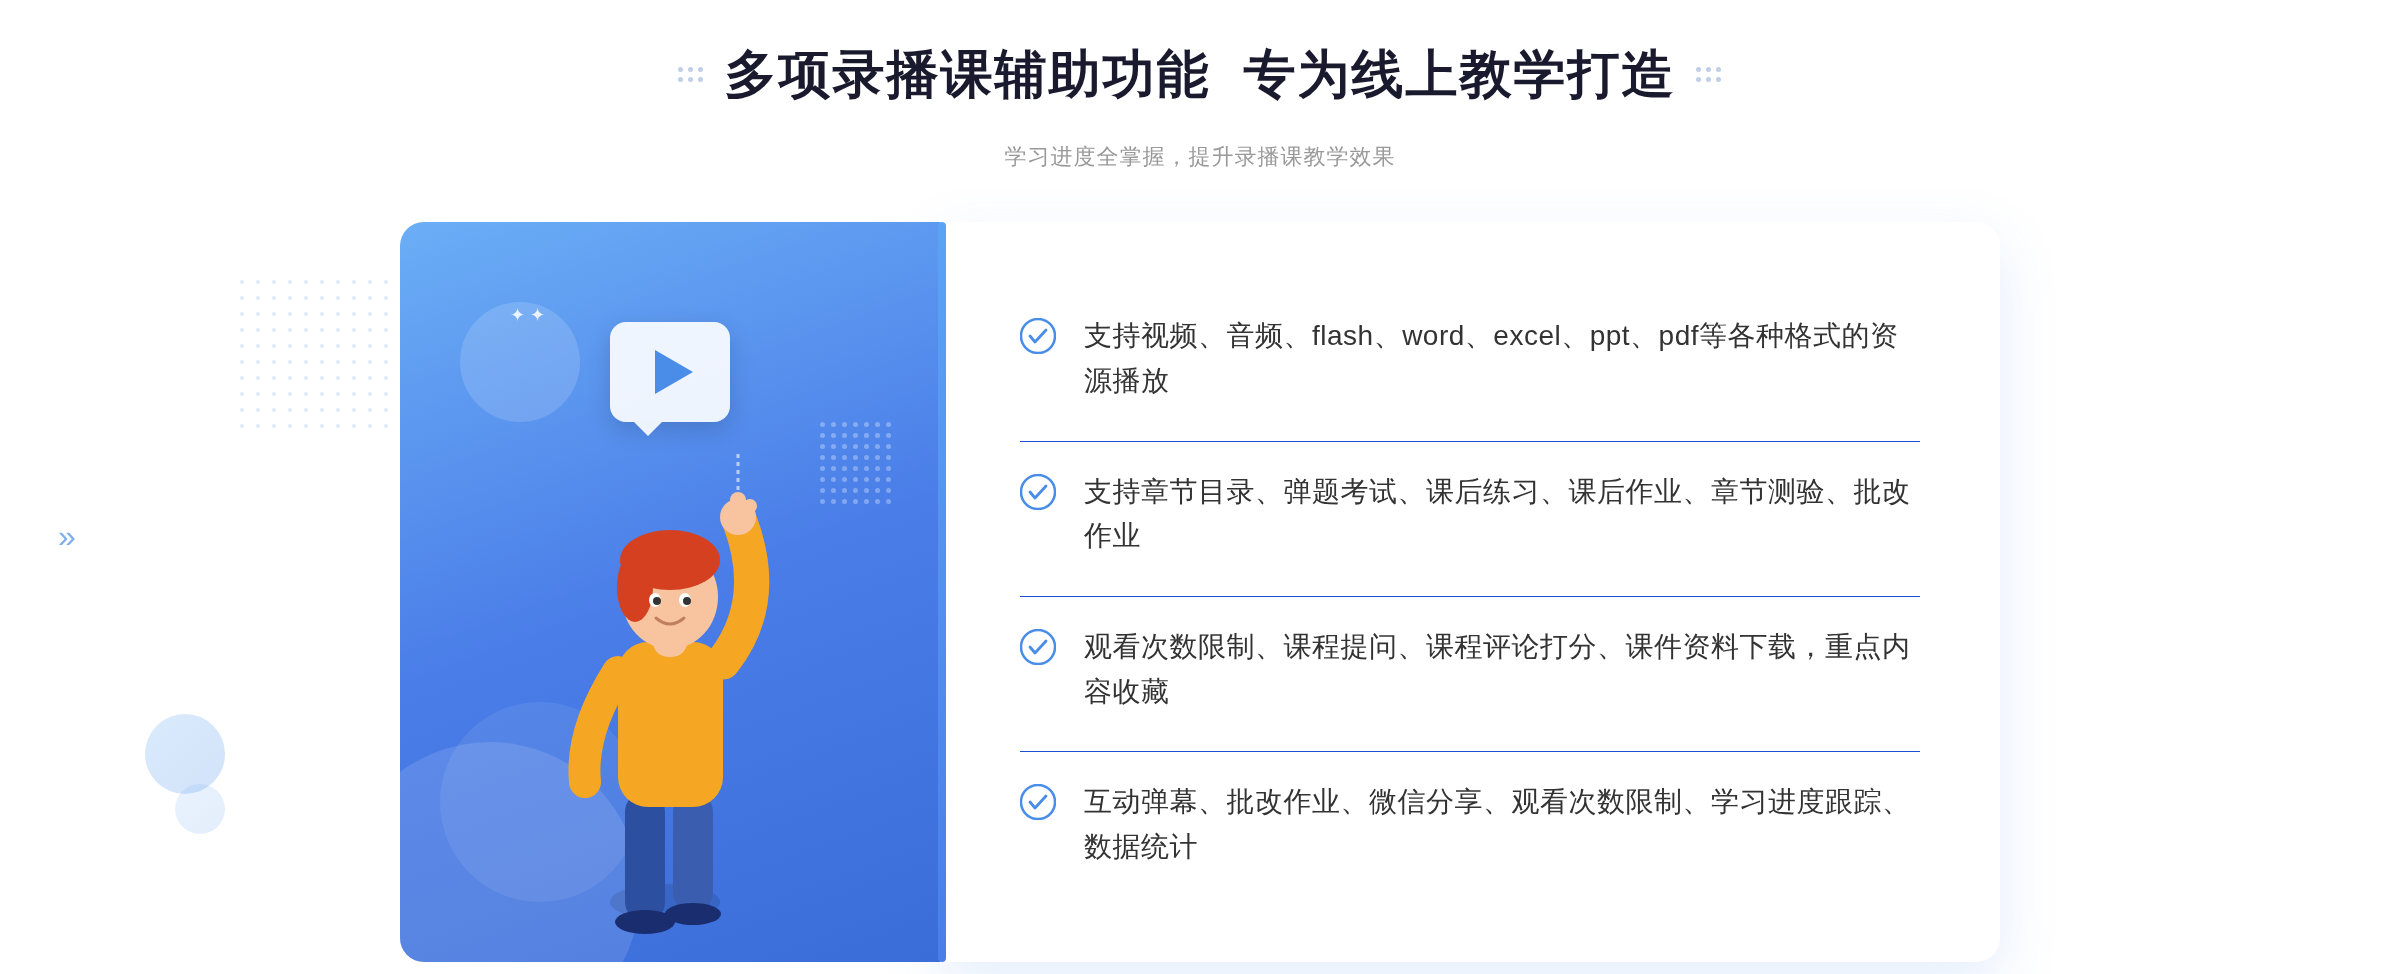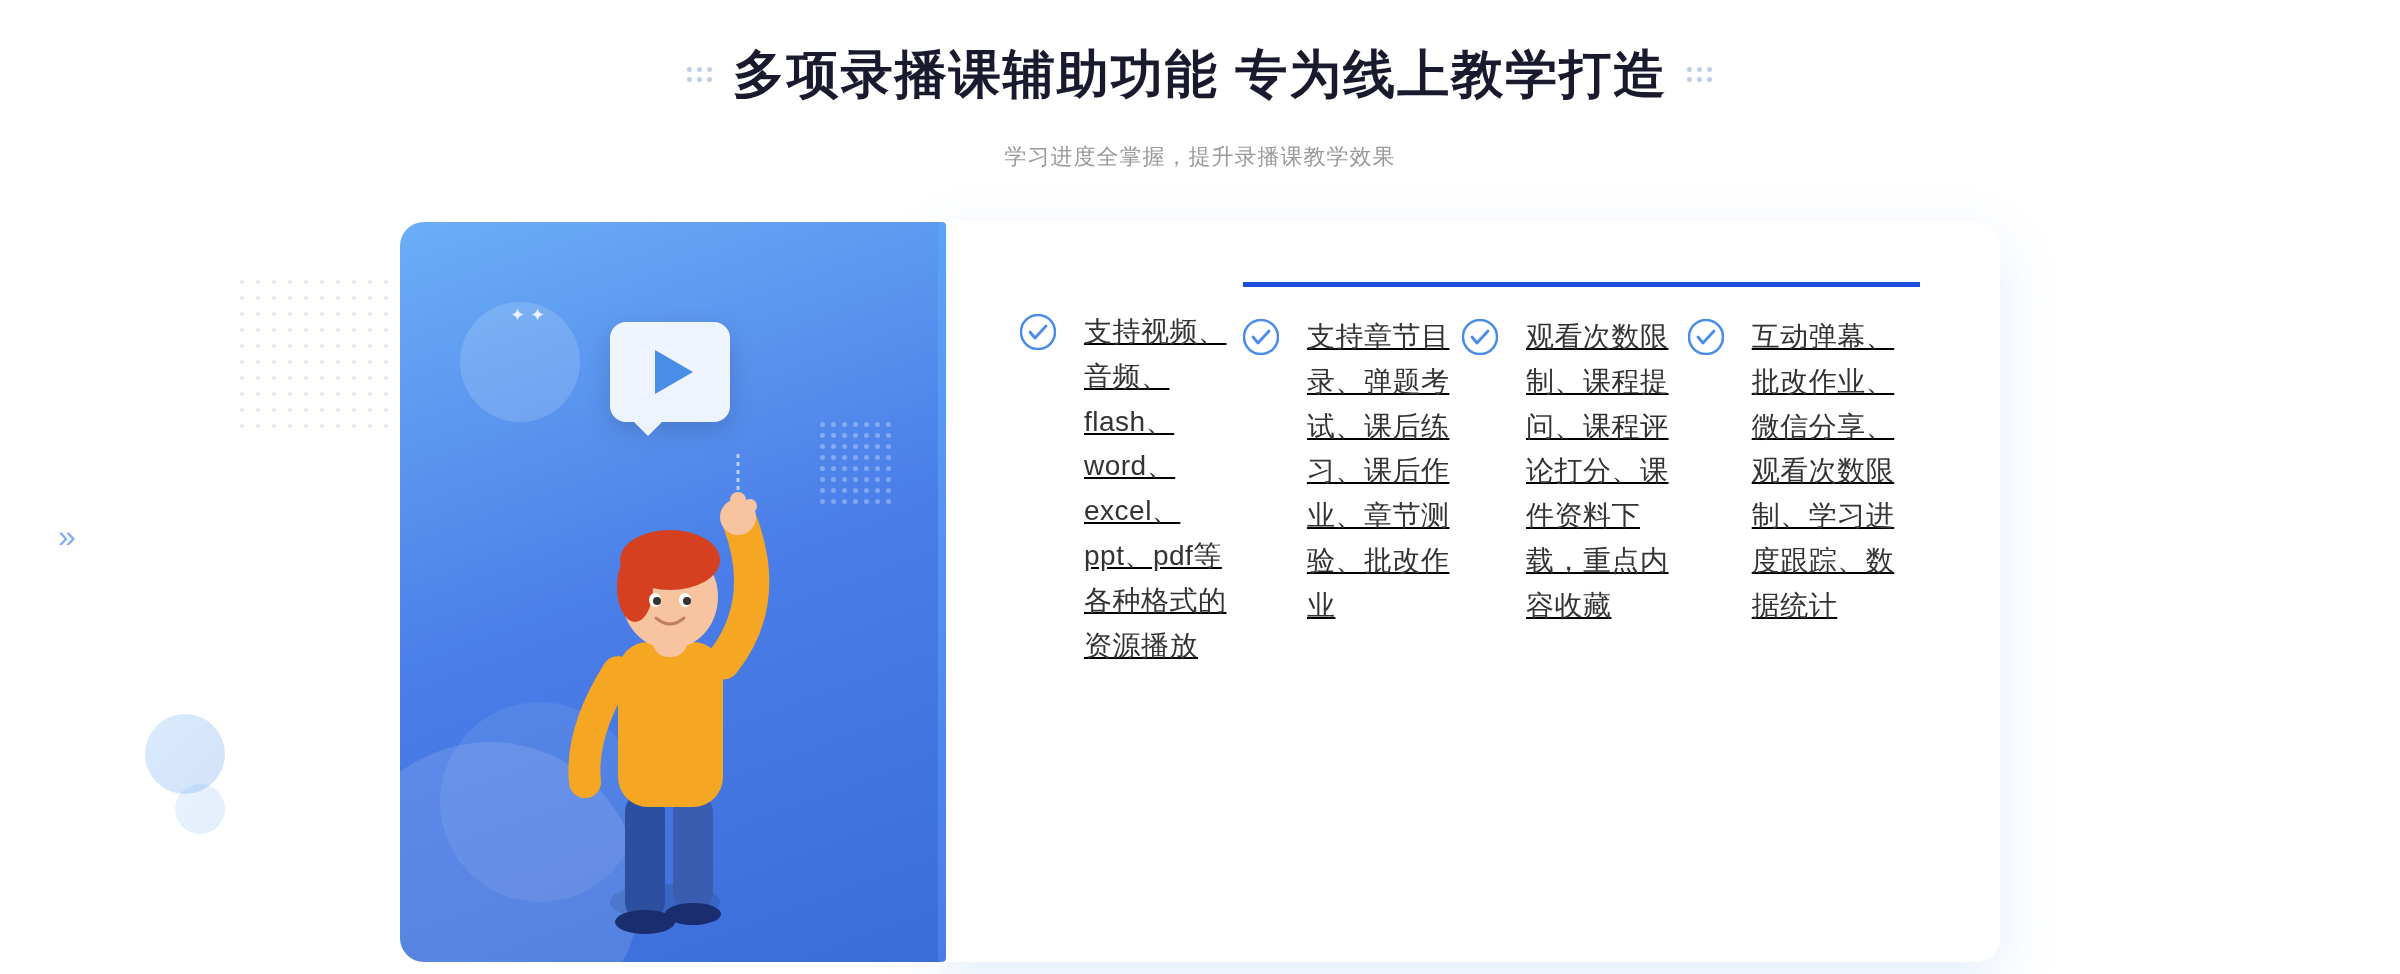--- a/index.html
+++ b/index.html
@@ -84,20 +84,21 @@
       text-align: center;
       margin-bottom: 50px;
       position: relative;
     }
 
     .header-title-row {
       display: flex;
       align-items: center;
       justify-content: center;
       gap: 20px;
+      font-family: Liberation Mono, monospace;
     }
 
     .header-deco {
       display: flex;
       flex-direction: column;
       gap: 5px;
       align-items: center;
     }
 
     .header-deco-dots {
@@ -267,33 +268,33 @@
     }
 
     
     .content-panel {
       flex: 1;
       background: #ffffff;
       border-radius: 0 24px 24px 0;
       box-shadow: 0 20px 60px rgba(74, 141, 232, 0.15);
       padding: 60px 80px;
       display: flex;
+      flex-direction: column;
       justify-content: space-around;
-      text-decoration: underline;
     }
 
     .feature-item {
       display: flex;
       align-items: flex-start;
       gap: 28px;
       padding: 28px 0;
     }
 
     .feature-item + .feature-item {
-      border-top: 5px solid #1d4ed8;
+      border-top: 1px solid #1d4ed8;
       justify-content: center;
     }
 
     .check-icon {
       width: 36px;
       height: 36px;
       flex-shrink: 0;
       margin-top: 4px;
     }
 

